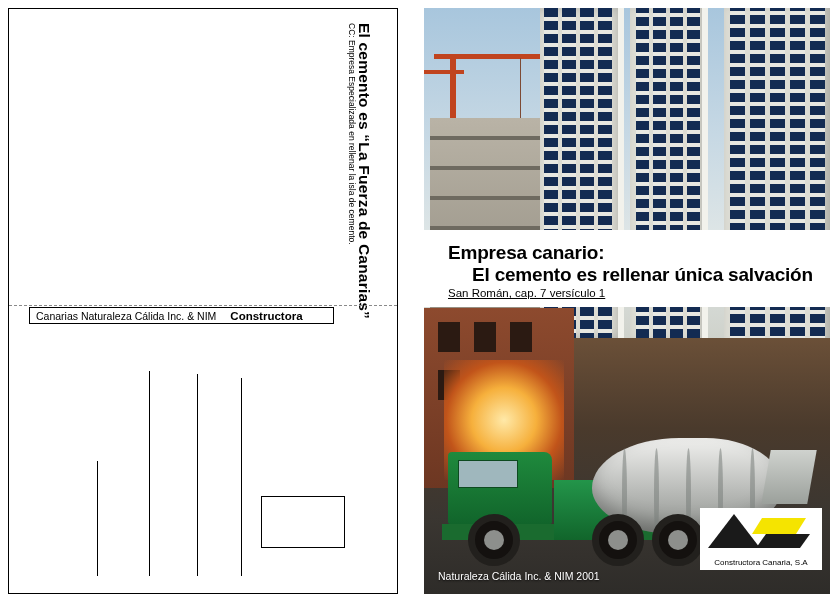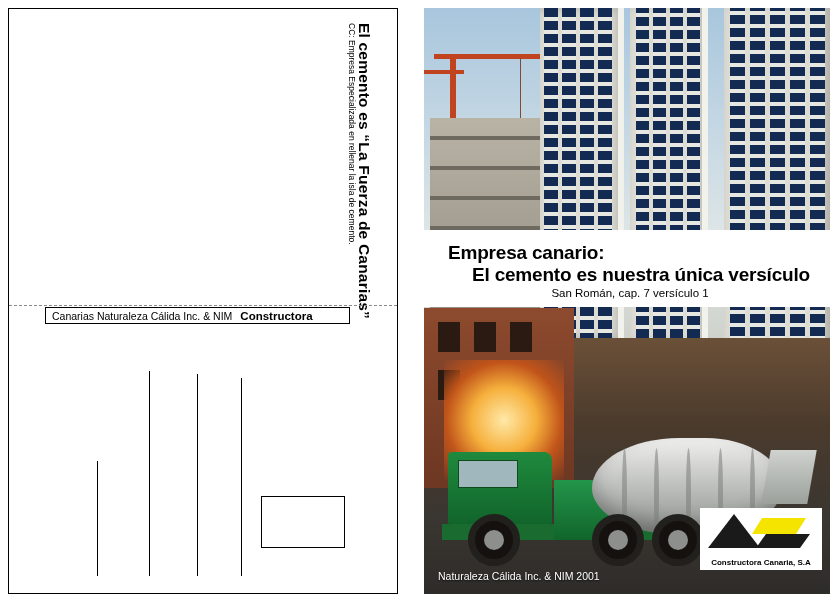--- a/index.html
+++ b/index.html
@@ -62,30 +62,31 @@
     position: absolute;
     left: 0;
     top: 296px;
     width: 100%;
     border-top: 1px dashed #8a8a8a;
   }
 
   
   #credit-bar {
     position: absolute;
-    left: 36px;
+    left: 20px;
     top: 298px;
     width: 305px;
     height: 17px;
     border: 1px solid #000000;
     background: #ffffff;
     box-sizing: border-box;
     display: flex;
     align-items: center;
     padding-left: 6px;
+    gap: 6px;
   }
   #credit-bar .credit-main {
     font-size: 10.5px;
     color: #000;
   }
   #credit-bar .credit-brand {
     font-size: 11.5px;
     font-weight: bold;
     color: #000;
     margin-left: 8px;
@@ -289,25 +290,26 @@
   }
   #headline-line1, #headline-line2 {
     font-size: 19px;
     font-weight: bold;
     color: #000;
     line-height: 1.16;
     letter-spacing: -0.2px;
   }
   #headline-line2 { padding-left: 24px; }
   #headline-ref {
-    text-align: center;
+    text-align: left;
     font-size: 11.5px;
     color: #000;
     padding-right: 8px;
     padding-top: 1px;
+    text-decoration: underline;
   }
 
   
   #front-caption {
     position: absolute;
     left: 14px;
     bottom: 12px;
     font-size: 10.5px;
     color: #ffffff;
     text-shadow: 0 1px 2px rgba(0,0,0,0.8);
@@ -315,21 +317,20 @@
 
   
   #sponsor-logo {
     position: absolute;
     right: 8px;
     bottom: 24px;
     width: 122px;
     height: 62px;
     background: #ffffff;
     box-sizing: border-box;
-    font-weight: bold;
   }
   #sponsor-mark {
     position: absolute;
     left: 0; top: 0;
     width: 122px; height: 44px;
     overflow: hidden;
   }
   #sponsor-logo .logo-name {
     position: absolute;
     left: 0; right: 0; bottom: 3px;
@@ -444,21 +445,21 @@
     <div class="wheel" style="left:150px;">
         <div class="hub"></div>
       </div>
     <div class="wheel" style="left:210px;">
         <div class="hub"></div>
       </div>
   </div>
 
   <div id="headline-panel">
     <div id="headline-line1">Empresa canario:</div>
-    <div id="headline-line2">El cemento es nuestra única versículo</div>
+    <div id="headline-line2">El cemento es rellenar única salvación</div>
     <div id="headline-ref">San Román, cap. 7 versículo 1</div>
   </div>
 
   <div id="front-caption">Naturaleza Cálida Inc. &amp; NIM 2001</div>
 
   <div id="sponsor-logo">
     <div id="sponsor-mark">
       <svg width="122" height="44" viewBox="0 0 122 44" xmlns="http://www.w3.org/2000/svg">
         <polygon points="8,40 34,6 60,40" fill="#1a1a1a"></polygon>
         <polygon points="62,10 106,10 96,26 52,26" fill="#f5e400"></polygon>

